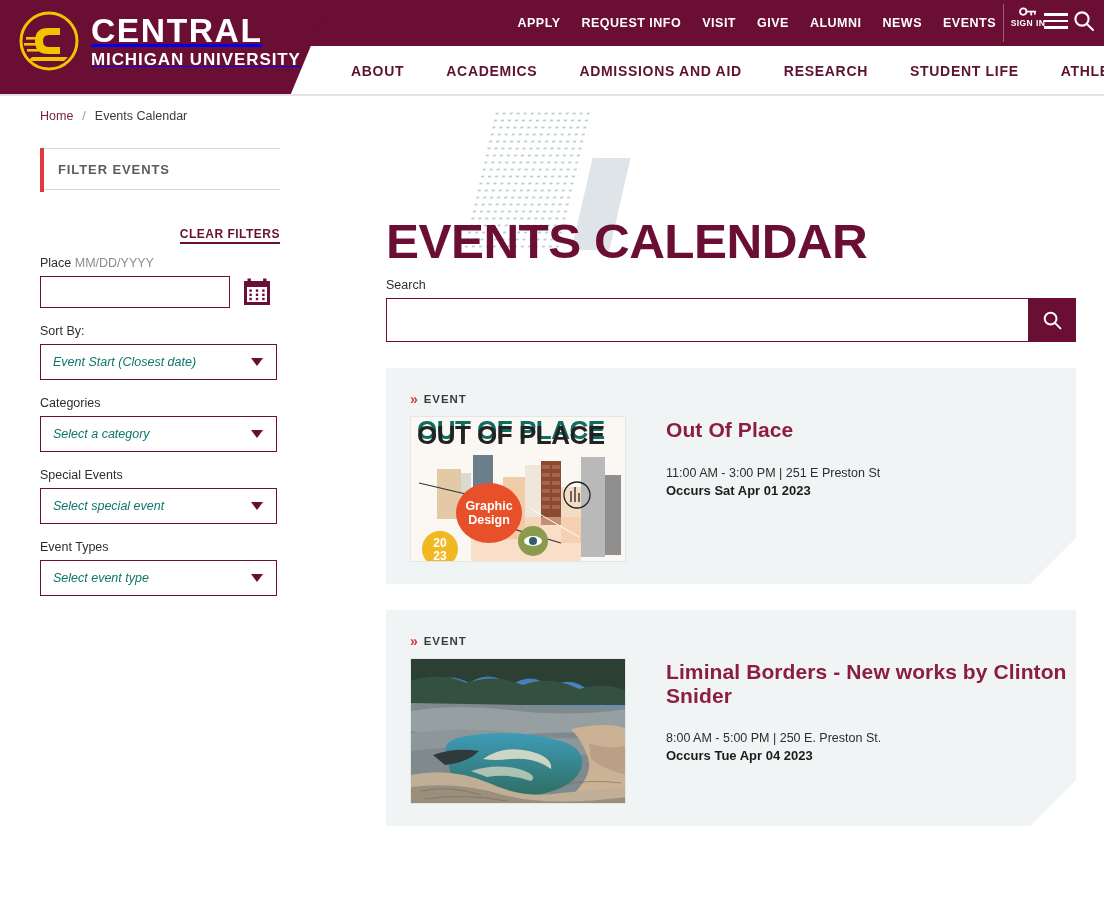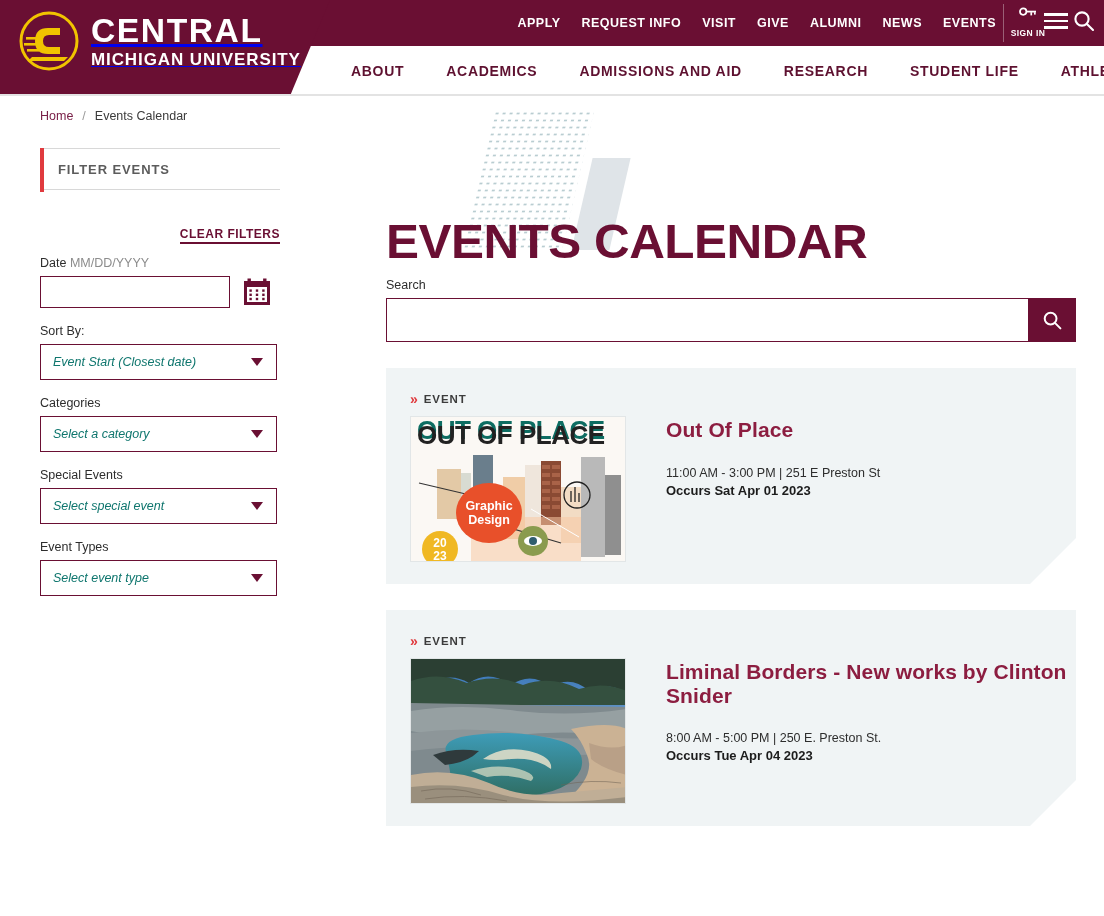--- a/index.html
+++ b/index.html
@@ -98,21 +98,21 @@
     width: 40px;
     display: flex; flex-direction: column; align-items: center;
     z-index: 6;
     text-decoration: none;
   }
   .signin-label {
     color: #ffffff;
     font-size: 8.5px;
     font-weight: bold;
     letter-spacing: 0.4px;
-    margin-top: 10px;
+    margin-top: 0;
   }
   .hamburger-search {
     position: absolute;
     right: 8px; top: 9px;
     display: flex; align-items: center; gap: 4px;
     z-index: 6;
   }
   .ham { display: flex; flex-direction: column; gap: 4px; width: 24px; cursor: pointer;}
   .ham span { display: block; height: 2.5px; background: #fff; width: 100%; }
 
@@ -465,21 +465,21 @@
   <aside class="sidebar">
     <div class="filter-head">
       <span class="filter-head-text">FILTER EVENTS</span>
     </div>
 
     <div class="clear-filters-row">
       <a class="clear-filters" href="#">CLEAR FILTERS</a>
     </div>
 
     <div class="field-label">
-      <span>Date</span>
+      <span>Place</span>
       <span class="hint">MM/DD/YYYY</span>
     </div>
     <div class="date-row">
       <input class="text-input" type="text" placeholder="" style="">
       <span>
         <svg width="30" height="30" viewBox="0 0 30 30">
           <rect x="5.5" y="1.5" width="3.4" height="4" fill="#6a0f33"></rect>
           <rect x="21.1" y="1.5" width="3.4" height="4" fill="#6a0f33"></rect>
           <rect x="2" y="4" width="26" height="24" fill="#6a0f33"></rect>
           <rect x="5" y="10" width="20" height="15" fill="#ffffff"></rect>

